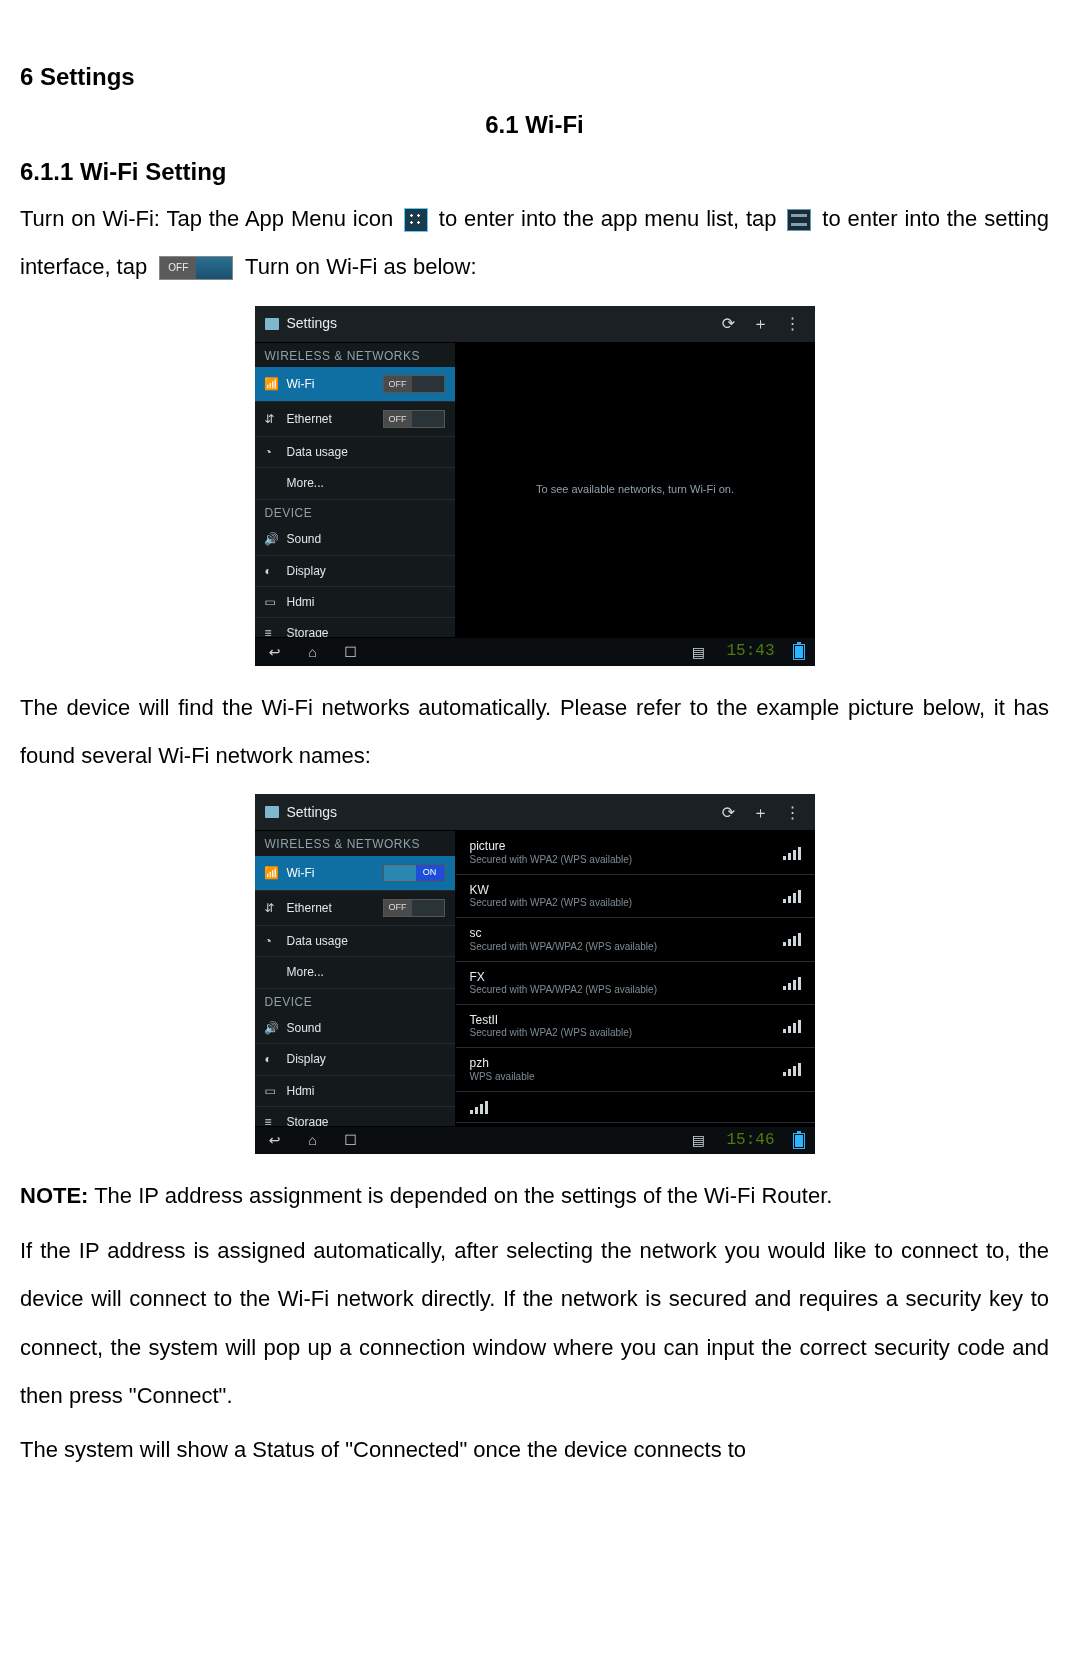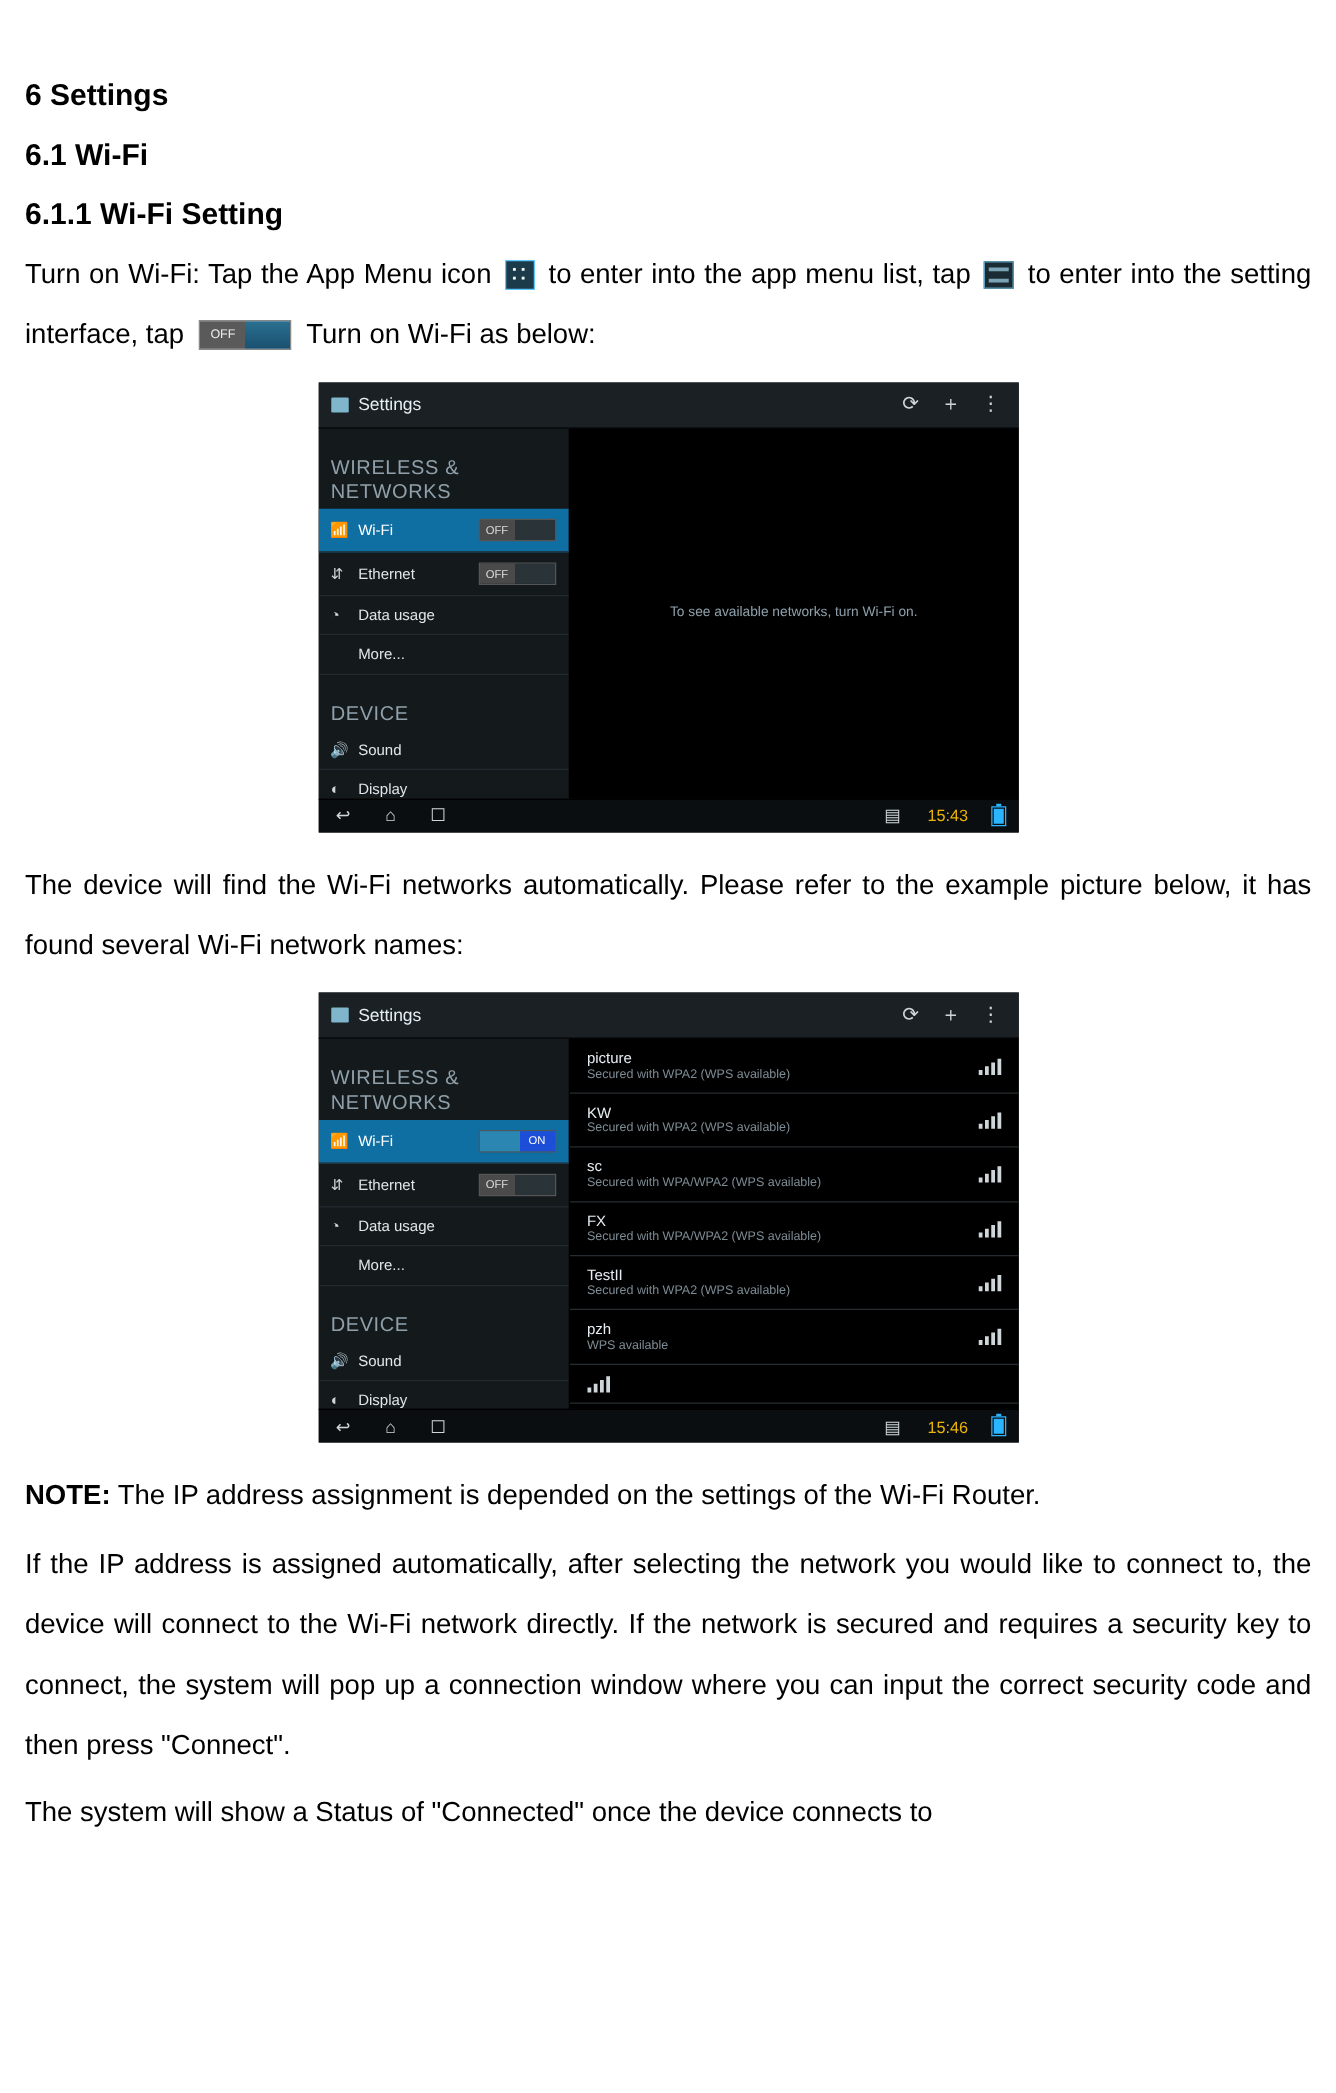--- a/index.html
+++ b/index.html
@@ -5,21 +5,21 @@
   body {
     font-family: Arial, Helvetica, sans-serif;
     margin: 0;
     padding: 20px 20px 0 20px;
     background: #fff;
     color: #000;
     font-size: 22px;
     line-height: 2.2;
   }
   .h1 { font-weight: bold; font-size: 24px; margin: 40px 0 6px 0; line-height:1.4;}
-  .h2 { font-weight: bold; font-size: 24px; margin: 14px 0 6px 0; line-height:1.4;}
+  .h2 { font-weight: bold; font-size: 24px; margin: 14px 0 6px 0; line-height:1.4;text-align:center;}
   .h3 { font-weight: bold; font-size: 24px; margin: 14px 0 6px 0; line-height:1.4;}
   p { margin: 6px 0; text-align: justify; }
   .justify { text-align: justify; }
   .bold { font-weight: bold; }
 
   
   .inline-icon {
     display: inline-block;
     vertical-align: middle;
     margin: 0 4px;
@@ -102,23 +102,22 @@
 
   .main-row { flex:1; display:flex; min-height:0;}
   .left {
     width: 200px;
     background:#14191c;
     border-right:1px solid #000;
     overflow:hidden;
   }
   .sect {
     padding:6px 10px 4px 10px;
-    font-size:16px; color:#8fa0aa;
+    font-size:12px; color:#8fa0aa;
     letter-spacing:.5px;
-    margin-top:16px;
   }
   .row {
     display:flex; align-items:center;
     padding:8px 10px;
     border-bottom:1px solid #232a2f;
     gap:8px;
     font-size:12px;
     color:#e0e6ea;
   }
   .row.sel { background:#0f6fa3; color:#fff;}
@@ -163,21 +162,21 @@
 
   .navbar {
     display:flex; align-items:center;
     background:#0b0e10;
     padding:4px 10px;
     gap:18px;
     border-top:1px solid #000;
   }
   .navbar .nav-ico{width:20px;height:18px;display:flex;align-items:center;justify-content:center;color:#cfd6da;font-size:14px;}
   .navbar .nav-spacer{flex:1;}
-  .navbar .clock{color:#eab308;font-size:13px;}
+  .navbar .clock{color:#4d7c0f;font-size:16px;font-family:Liberation Mono, monospace;}
   .navbar .bat{width:10px;height:14px;border:1px solid #2bb4ff;position:relative;}
   .navbar .bat::before{content:"";position:absolute;top:-3px;left:3px;width:4px;height:2px;background:#2bb4ff;}
   .navbar .bat::after{content:"";position:absolute;inset:1px;background:#2bb4ff;}
 </style>
 </head>
 <body>
 
 <div class="h1">6 Settings</div>
 <div class="h2">6.1 Wi-Fi</div>
 <div class="h3">6.1.1 Wi-Fi Setting</div>

